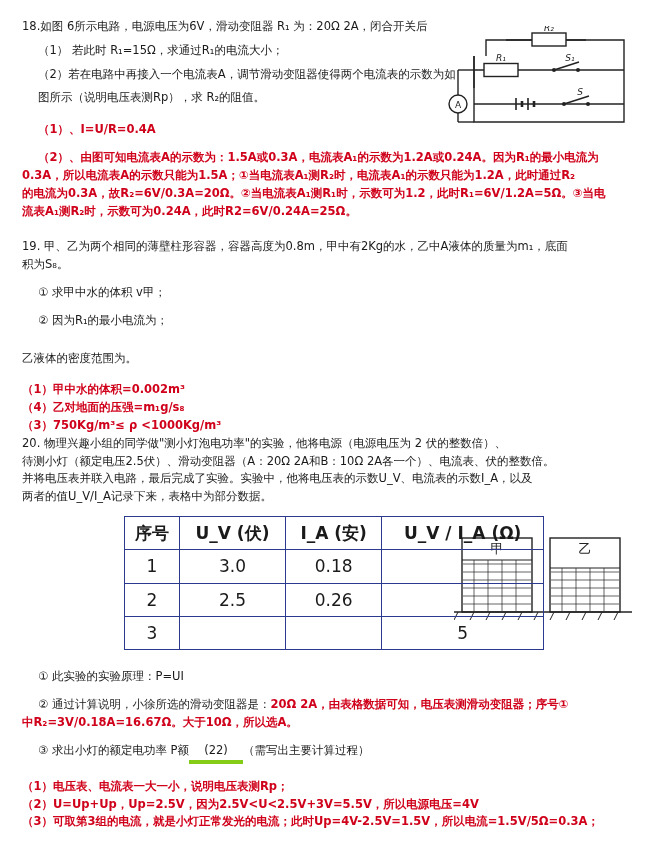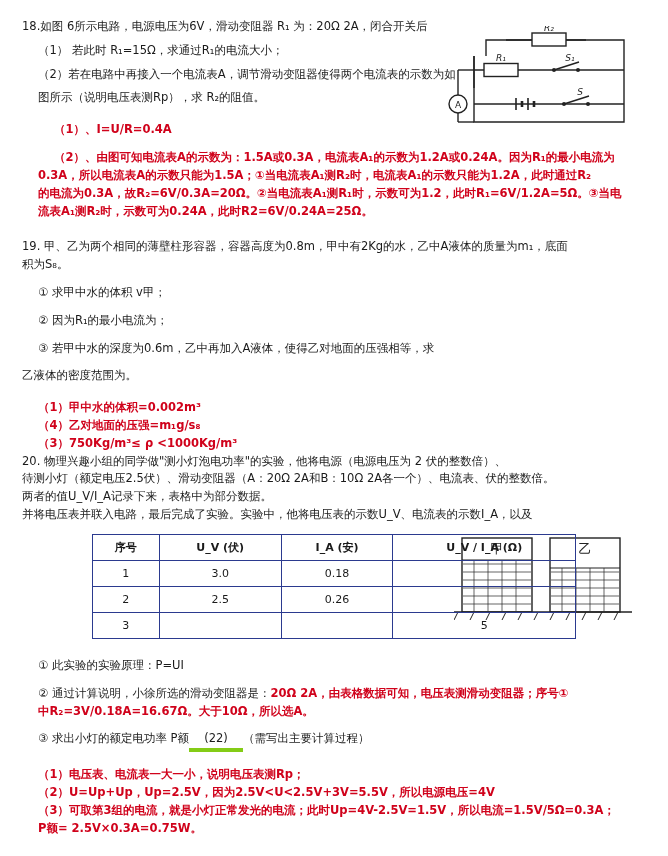--- a/index.html
+++ b/index.html
@@ -21,21 +21,21 @@
     position: relative;
     width: 668px;
     height: 856px;
     padding: 18px 22px 0 22px;
     box-sizing: border-box;
   }
   .q-block { position: relative; }
   .line { white-space: nowrap; }
   .indent1 { padding-left: 16px; }
   .red { color: #d0021b; font-weight: bold; }
-  .red-line { color: #d0021b; font-weight: bold; margin-left: 16px; }
+  .red-line { color: #d0021b; font-weight: bold; }
   .gap6 { height: 6px; }
   .gap10 { height: 10px; }
   .gap14 { height: 14px; }
   .gap18 { height: 18px; }
 
   
   .fig18 {
     position: absolute;
     right: 10px;
     top: 8px;
@@ -50,22 +50,22 @@
     right: 14px;
     top: 290px;
     width: 178px;
     height: 98px;
   }
 
   
   .data-table {
     border-collapse: collapse;
     margin: 10px auto 0 auto;
-    width: 484px;
-    font-size: 11px;
+    width: 420px;
+    font-size: 17px;
   }
   .data-table th, .data-table td {
     border: 1px solid #2b3a8f;
     text-align: center;
     padding: 3px 4px;
     height: 19px;
   }
   .data-table th {
     font-weight: bold;
   }
@@ -195,34 +195,33 @@
       </svg>
     </div>
 
     <div class="line">19. 甲、乙为两个相同的薄壁柱形容器，容器高度为0.8m，甲中有2Kg的水，乙中A液体的质量为m₁，底面</div>
     <div class="line">积为S₈。</div>
     <div class="gap10"></div>
     <div class="line indent1">①  求甲中水的体积 v甲；</div>
     <div class="gap10"></div>
     <div class="line indent1">②  因为R₁的最小电流为；</div>
     <div class="gap10"></div>
-    <div class="line indent1">③  若甲中水的深度为0.6m，乙中再加入A液体，使得乙对地面的压强相等，求</div>
     <div class="gap10"></div>
     <div class="line">乙液体的密度范围为。</div>
     <div class="gap14"></div>
     <div class="line red-line">（1）甲中水的体积=0.002m³</div>
     <div class="line red-line">（4）乙对地面的压强=m₁g/s₈</div>
     <div class="line red-line">（3）750Kg/m³≤ ρ &lt;1000Kg/m³</div>
   </div>
 
   <div class="q-block">
     <div class="line">20. 物理兴趣小组的同学做"测小灯泡电功率"的实验，他将电源（电源电压为 2 伏的整数倍）、</div>
     <div class="line">待测小灯（额定电压2.5伏）、滑动变阻器（A：20Ω  2A和B：10Ω   2A各一个）、电流表、伏的整数倍。</div>
+    <div class="line">并将电压表并联入电路，最后完成了实验。实验中，他将电压表的示数U_V、电流表的示数I_A，以及</div>
     <div class="line">两者的值U_V/I_A记录下来，表格中为部分数据。</div>
-    <div class="line">并将电压表并联入电路，最后完成了实验。实验中，他将电压表的示数U_V、电流表的示数I_A，以及</div>
 
     <table class="data-table">
       <thead>
         <tr>
           <th>序号</th>
           <th>U_V (伏)</th>
           <th>I_A (安)</th>
           <th>U_V / I_A (Ω)</th>
         </tr>
       </thead>
@@ -252,16 +251,15 @@
     <div class="line indent1">①  此实验的实验原理：P=UI</div>
     <div class="gap10"></div>
     <div class="line indent1"><span>②  通过计算说明，小徐所选的滑动变阻器是：</span><span class="red">20Ω  2A，由表格数据可知，电压表测滑动变阻器；序号①</span></div>
     <div class="line red-line">中R₂=3V/0.18A=16.67Ω。大于10Ω，所以选A。</div>
     <div class="gap10"></div>
     <div class="line indent1"><span>③  求出小灯的额定电功率 P额</span><span class="blank-under">(22)</span><span>（需写出主要计算过程）</span></div>
     <div class="gap14"></div>
     <div class="line red-line">（1）电压表、电流表一大一小，说明电压表测Rp；</div>
     <div class="line red-line">（2）U=Up+Up，Up=2.5V，因为2.5V&lt;U&lt;2.5V+3V=5.5V，所以电源电压=4V</div>
     <div class="line red-line">（3）可取第3组的电流，就是小灯正常发光的电流；此时Up=4V-2.5V=1.5V，所以电流=1.5V/5Ω=0.3A；</div>
-    <div class="line red-line">P额= 2.5V×0.3A=0.75W。</div>
   </div>
 
 </div>
 
 </body></html>

